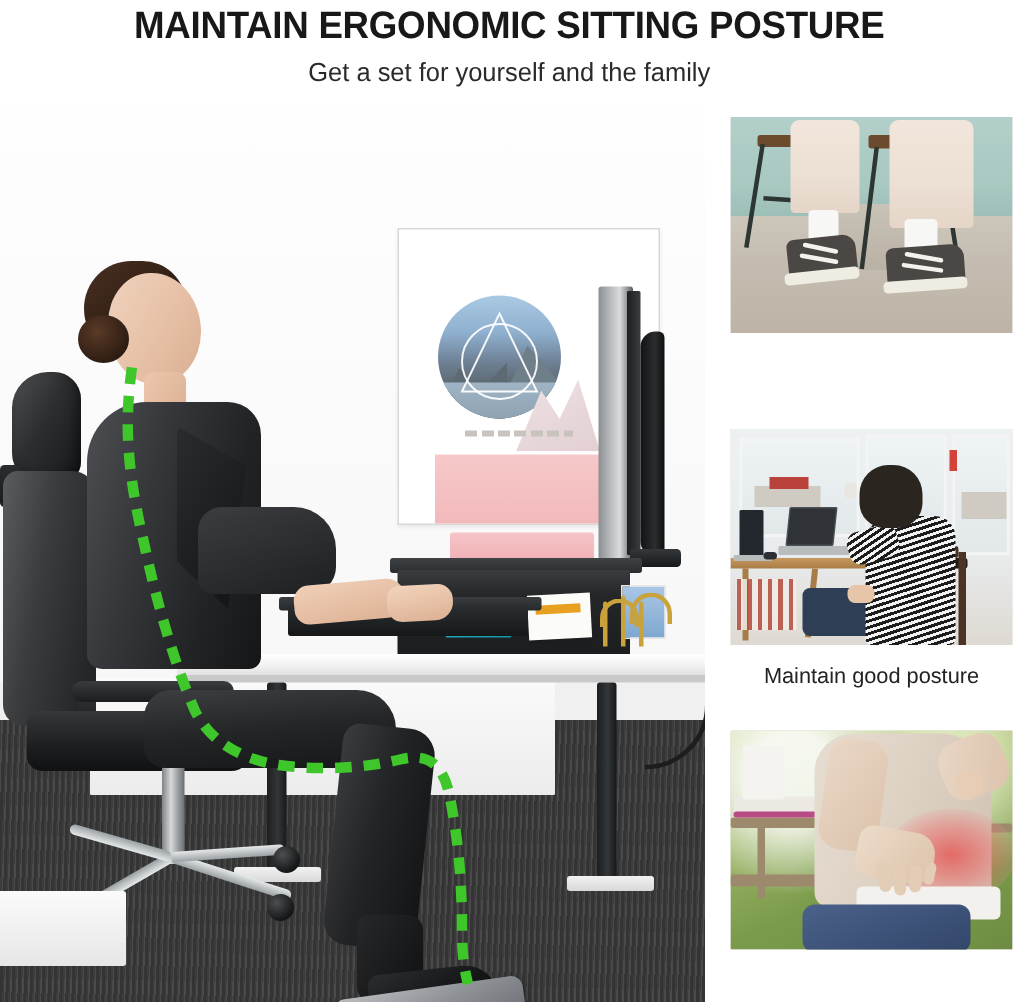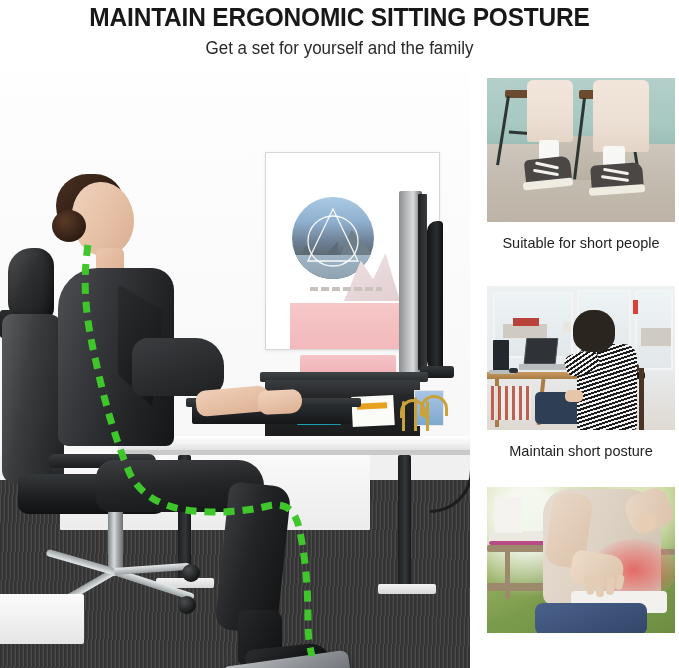--- a/index.html
+++ b/index.html
@@ -752,21 +752,20 @@
       <div class="p1-shoe" style="left:38px;top:80px;width:46px;height:26px;transform:rotate(-6deg);"></div>
       <div class="p1-sole" style="left:36px;top:102px;width:50px;height:8px;transform:rotate(-6deg);"></div>
       <div class="p1-lace" style="left:48px;top:86px;width:24px;height:3px;transform:rotate(12deg);"></div>
       <div class="p1-lace" style="left:46px;top:93px;width:26px;height:3px;transform:rotate(10deg);"></div>
 
       <div class="p1-shoe" style="left:104px;top:86px;width:52px;height:26px;transform:rotate(-4deg);"></div>
       <div class="p1-sole" style="left:102px;top:108px;width:56px;height:8px;transform:rotate(-4deg);"></div>
       <div class="p1-lace" style="left:116px;top:92px;width:26px;height:3px;transform:rotate(10deg);"></div>
       <div class="p1-lace" style="left:114px;top:99px;width:28px;height:3px;transform:rotate(8deg);"></div>
     </div>
-    <div class="panel-caption">Suitable for short people</div>
   </div>
 
   <div class="panel panel-2">
     <div class="panel-photo">
       <div class="p2-wall"></div>
 
       <div class="p2-window" style="left:6px;top:6px;width:80px;height:66px;">
         <div class="p2-sky" style="left:0;top:0;width:100%;height:100%;"></div>
         <div class="p2-bldg" style="left:8px;top:30px;width:44px;height:14px;"></div>
         <div class="p2-bldg" style="left:18px;top:24px;width:26px;height:8px;background:#b9433a;"></div>
@@ -796,21 +795,21 @@
       <div class="p2-chair-rail" style="left:98px;top:86px;width:60px;height:7px;"></div>
       <div class="p2-chair-leg" style="left:106px;top:86px;height:58px;"></div>
       <div class="p2-chair-leg" style="left:152px;top:82px;height:62px;"></div>
 
       <div class="p2-jeans" style="left:48px;top:106px;width:52px;height:32px;"></div>
       <div class="p2-body" style="left:90px;top:58px;width:60px;height:86px;"></div>
       <div class="p2-arm" style="left:78px;top:66px;width:34px;height:22px;transform:rotate(-16deg);"></div>
       <div class="p2-head" style="left:86px;top:24px;width:42px;height:42px;"></div>
       <div style="position:absolute;left:78px;top:104px;width:18px;height:12px;background:#e6c5a8;border-radius:5px;"></div>
     </div>
-    <div class="panel-caption">Maintain short posture</div>
+    <div class="panel-caption">Maintain good posture</div>
   </div>
 
   <div class="panel panel-3">
     <div class="panel-photo">
       <div class="p3-bg"></div>
       <div class="p3-rail" style="left:0;top:58px;width:74px;height:7px;"></div>
       <div class="p3-rail" style="left:0;top:96px;width:60px;height:8px;"></div>
       <div class="p3-rail" style="left:150px;top:62px;width:38px;height:6px;"></div>
       <div class="p3-rail" style="left:18px;top:60px;width:5px;height:52px;"></div>
       <div class="p3-table" style="left:2px;top:44px;width:56px;height:12px;"></div>

